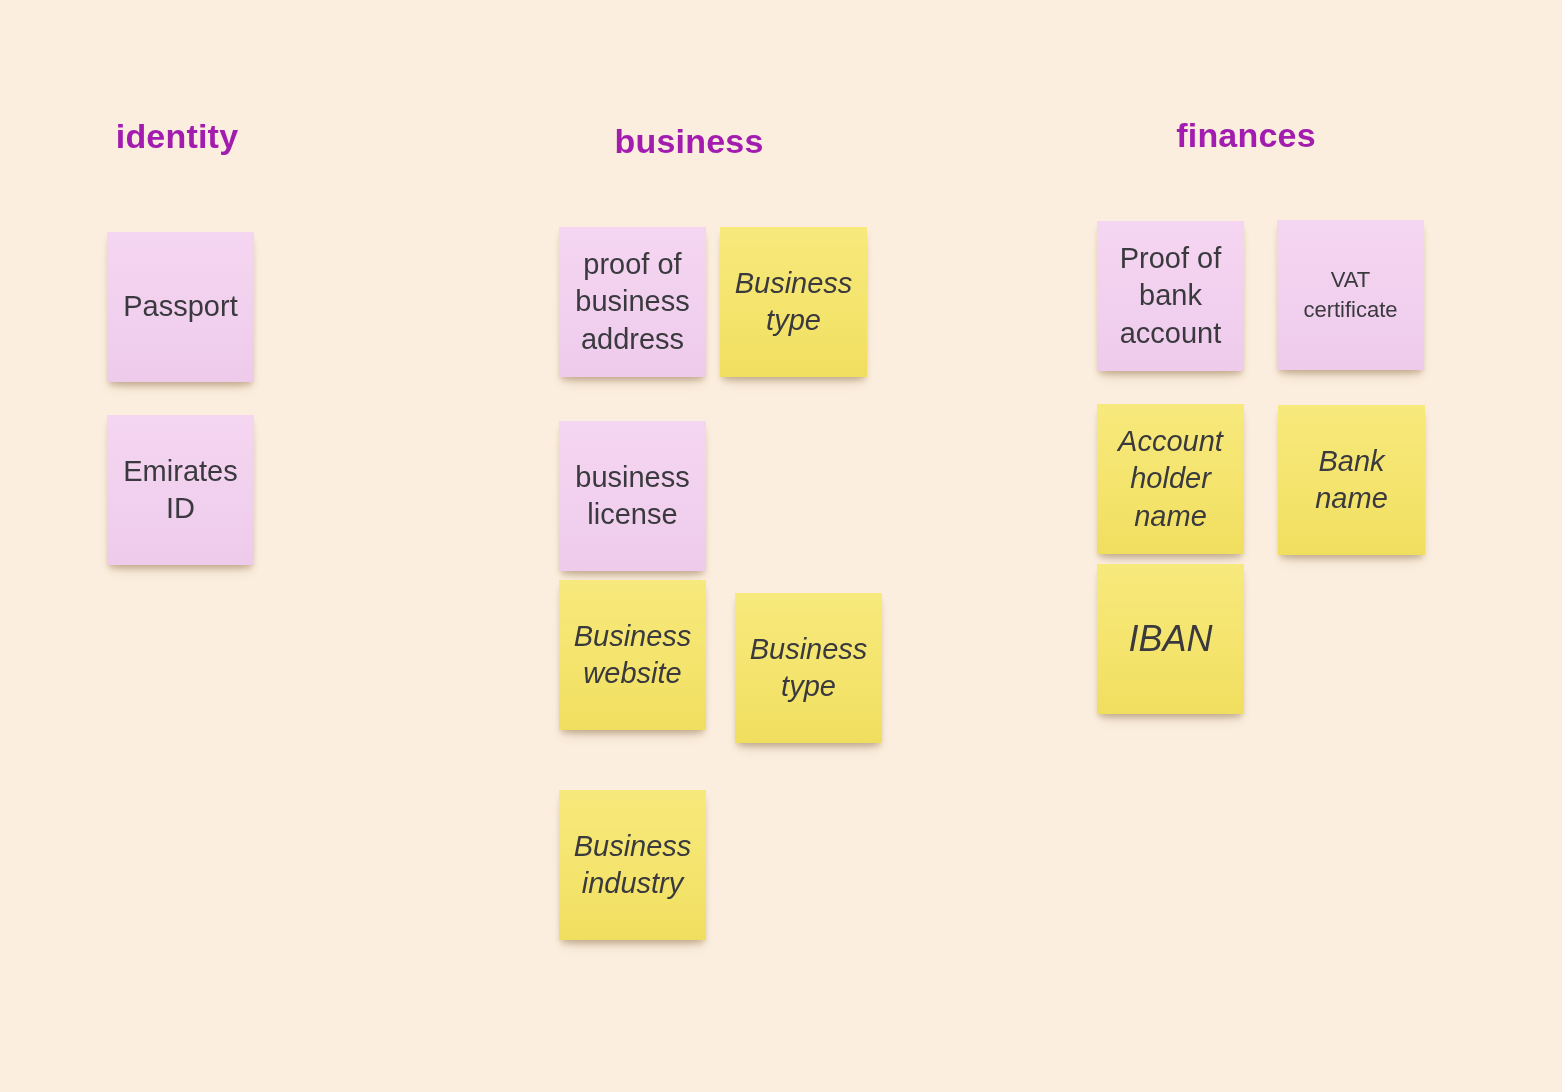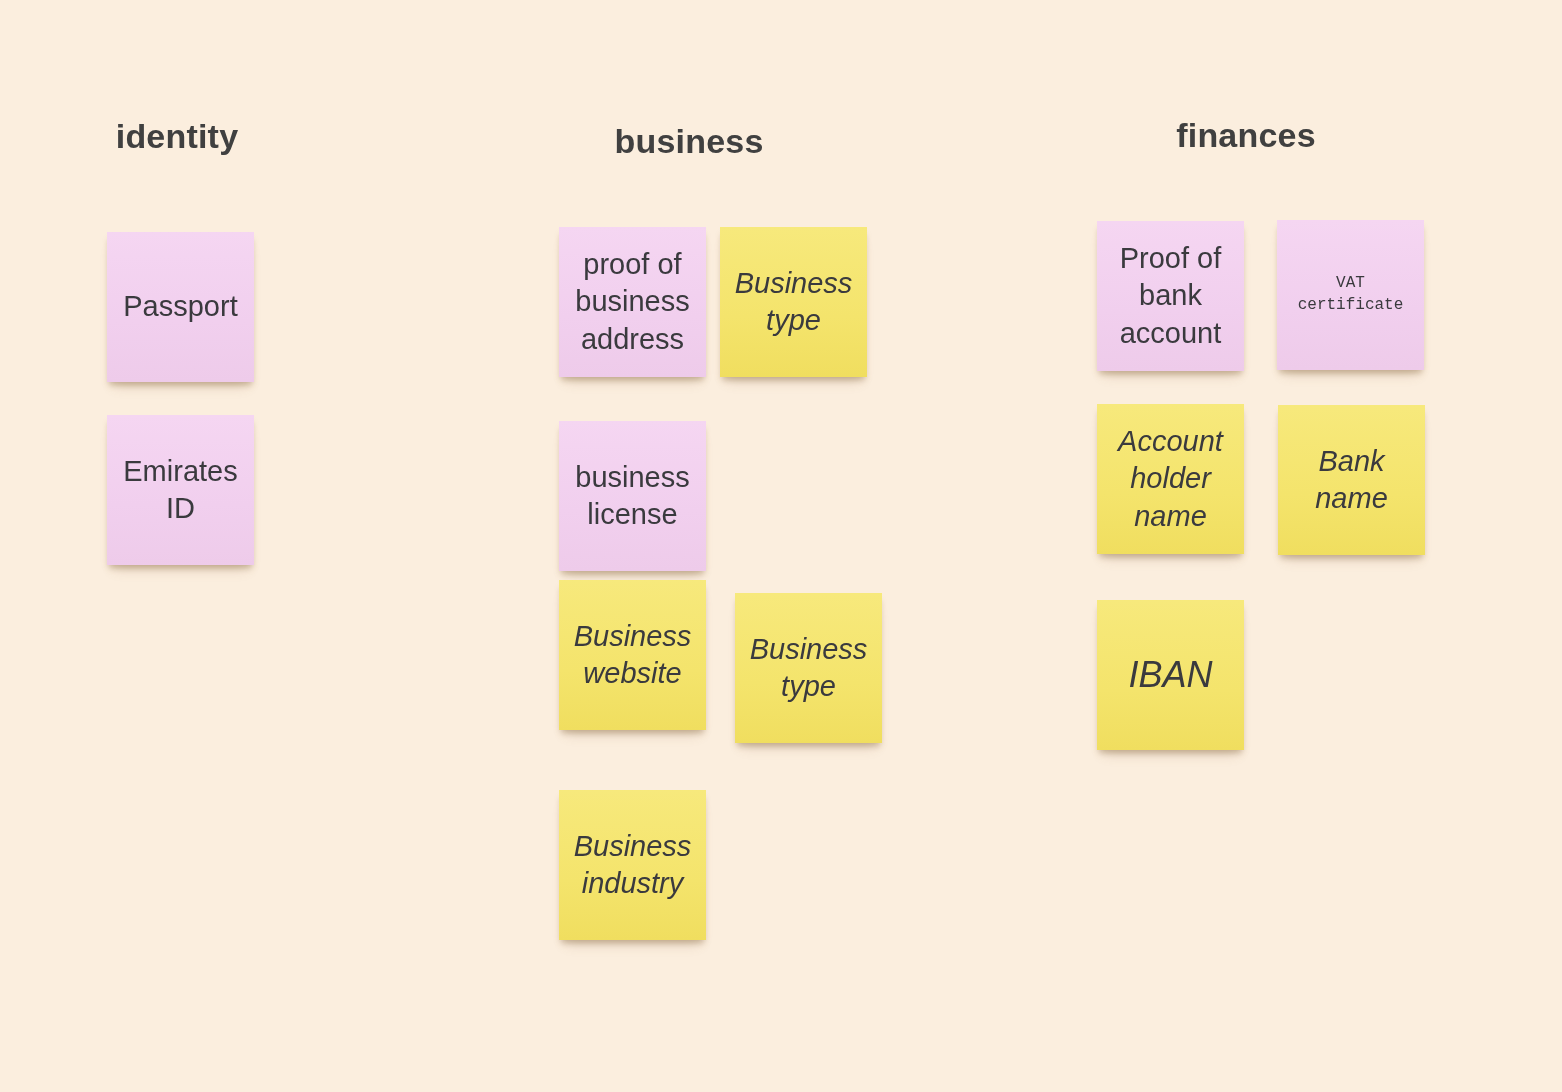--- a/index.html
+++ b/index.html
@@ -16,21 +16,21 @@
   }
   .board {
     position: absolute;
     inset: 0;
   }
   .col-title {
     position: absolute;
     transform: translateX(-50%);
     font-size: 34px;
     font-weight: 700;
-    color: #404040;
+    color: #a21caf;
     letter-spacing: 0.2px;
     white-space: nowrap;
   }
   .note {
     position: absolute;
     width: 147px;
     height: 150px;
     display: flex;
     align-items: center;
     justify-content: center;
@@ -47,23 +47,22 @@
   .note--yellow {
     background: linear-gradient(180deg, #f7e97c 0%, #f4e46c 60%, #f0de5f 100%);
     font-style: italic;
   }
   .note span {
     font-size: 29px;
     line-height: 1.28;
     color: #3a3a3e;
   }
   .note--small span {
-    font-size: 16px;
+    font-size: 22px;
     line-height: 1.35;
-    font-family: Liberation Mono, monospace;
   }
   .note--large span {
     font-size: 36px;
   }
 </style>
 </head>
 <body>
 
 <div class="board">
 
@@ -102,17 +101,17 @@
   </div>
   <div class="note note--pink note--small" style="left:1277px; top:220px">
     <span>VAT certificate</span>
   </div>
   <div class="note note--yellow" style="left:1278px; top:405px">
     <span>Bank name</span>
   </div>
   <div class="note note--yellow" style="left:1097px; top:404px">
     <span>Account holder name</span>
   </div>
-  <div class="note note--yellow note--large" style="left:1097px; top:600px">
+  <div class="note note--yellow note--large" style="left:1097px; top:564px">
     <span>IBAN</span>
   </div>
 
 </div>
 
 </body></html>

